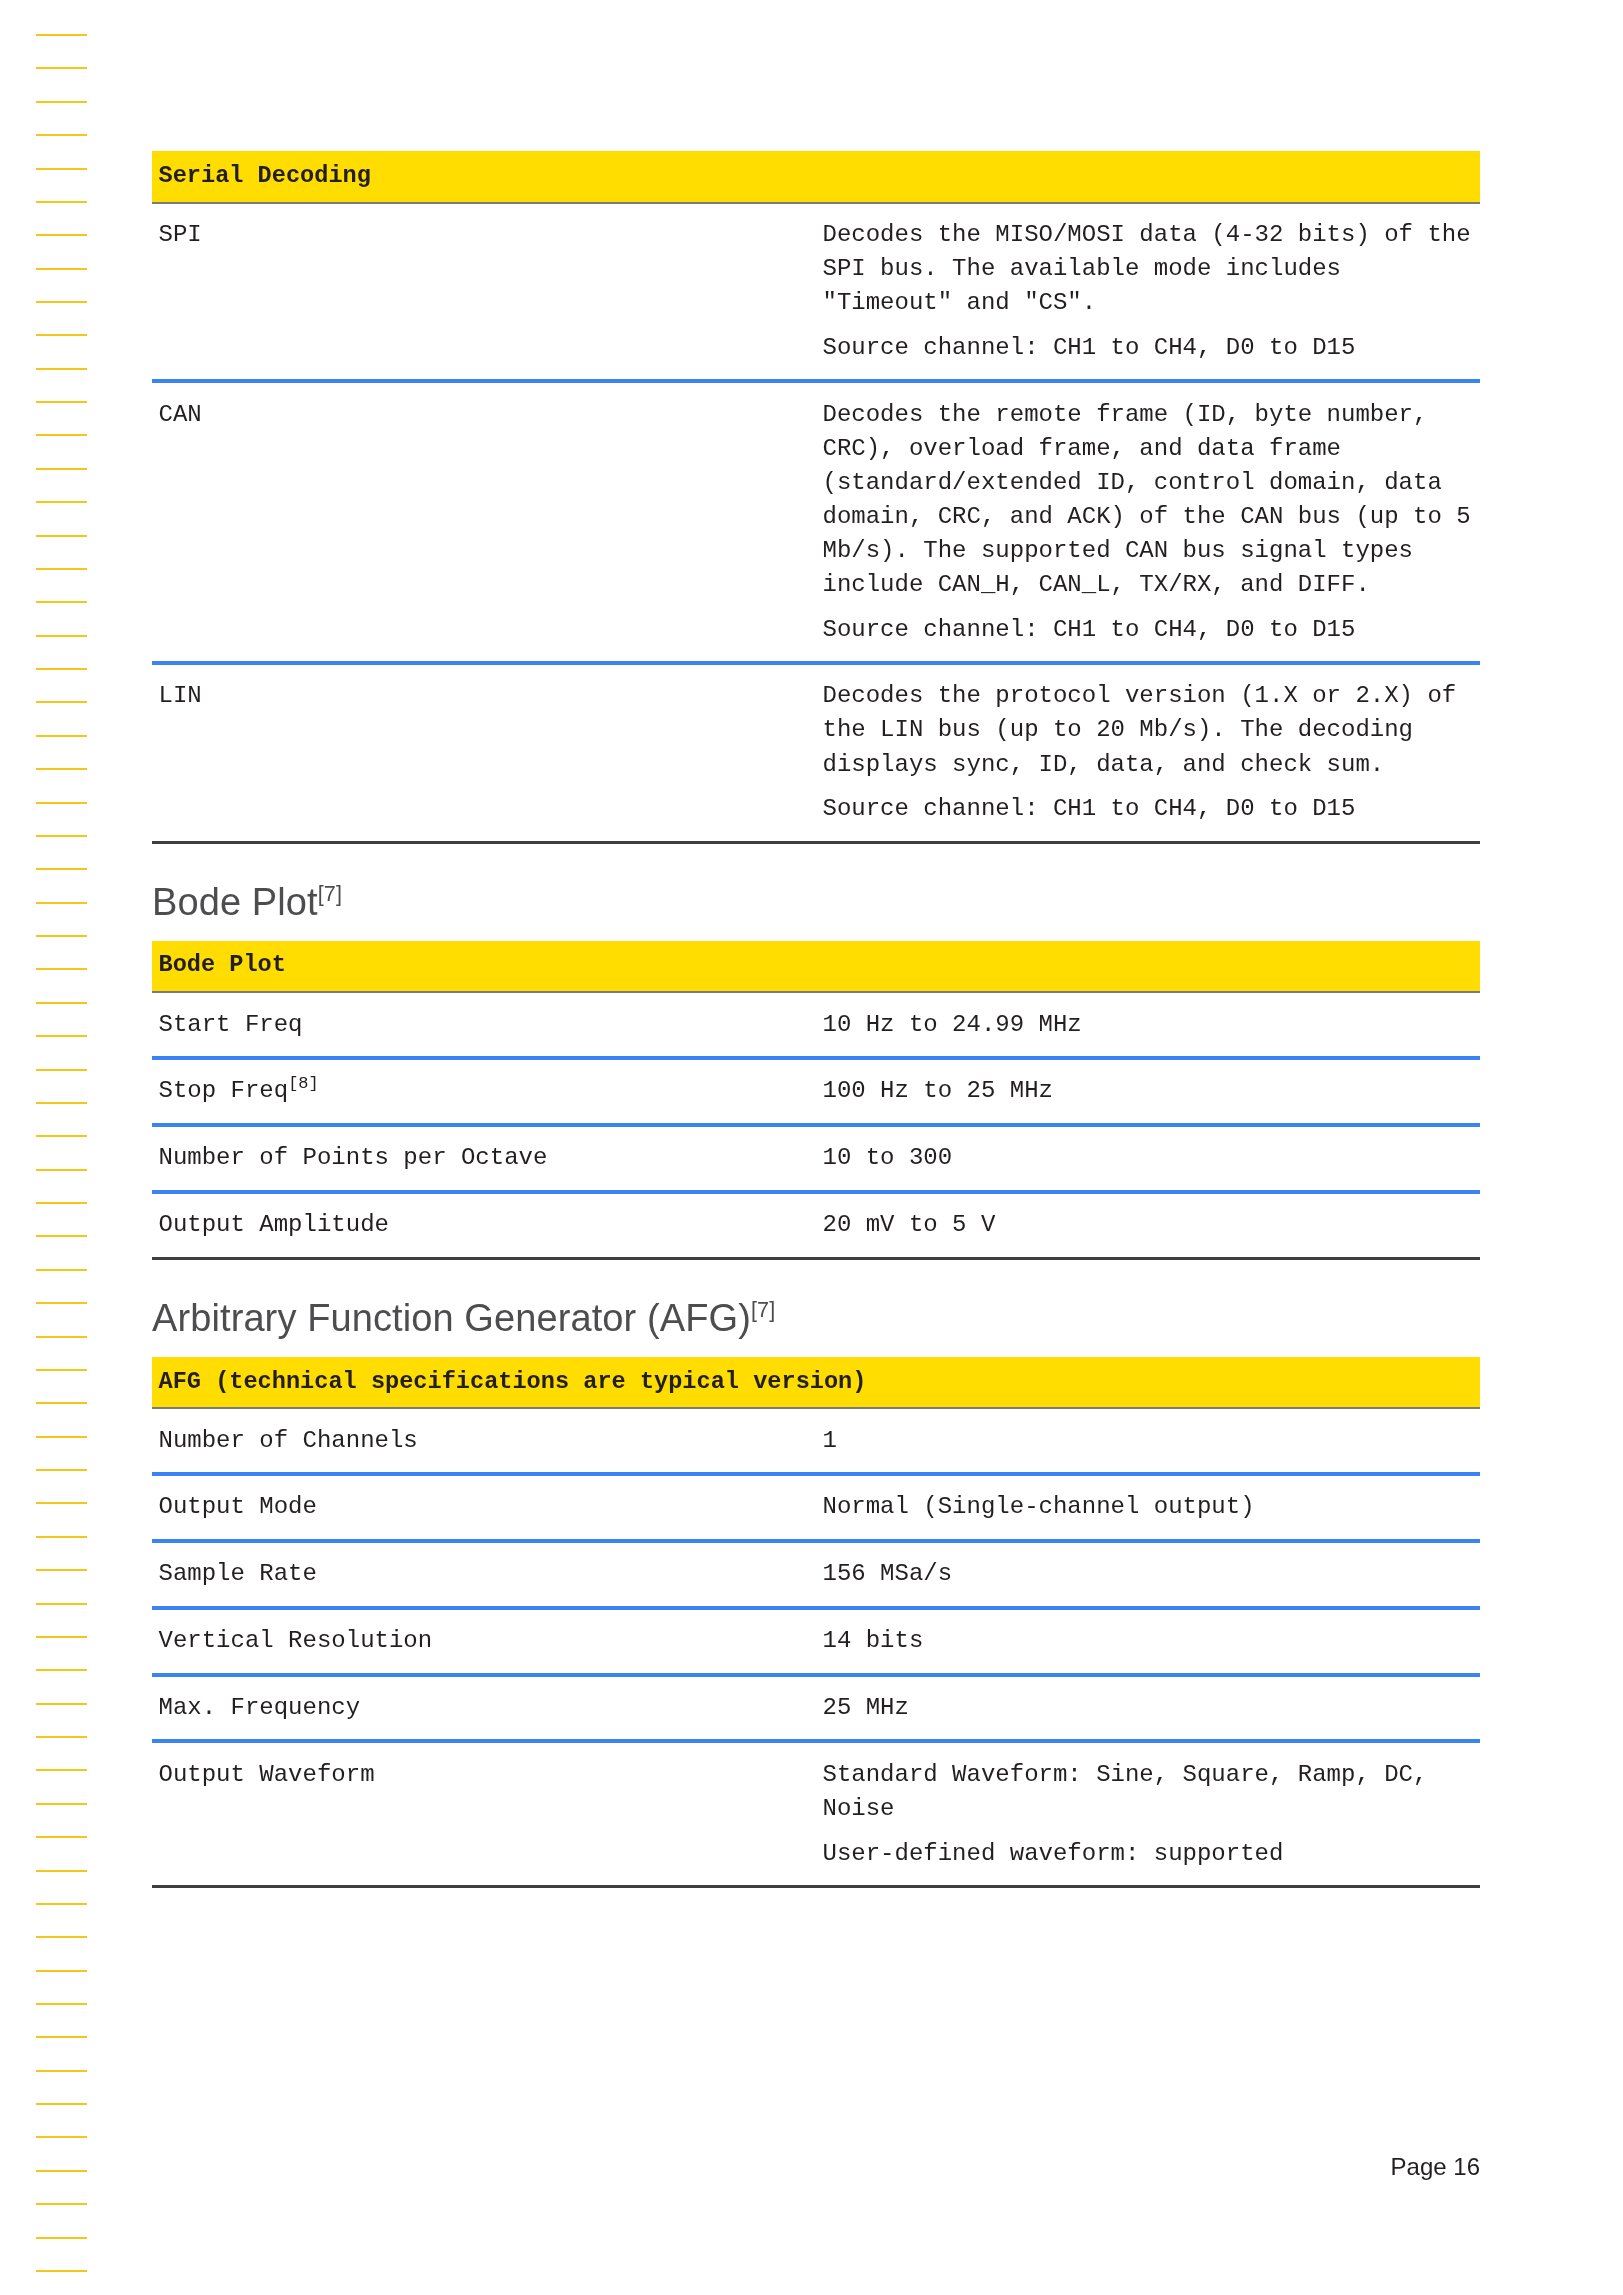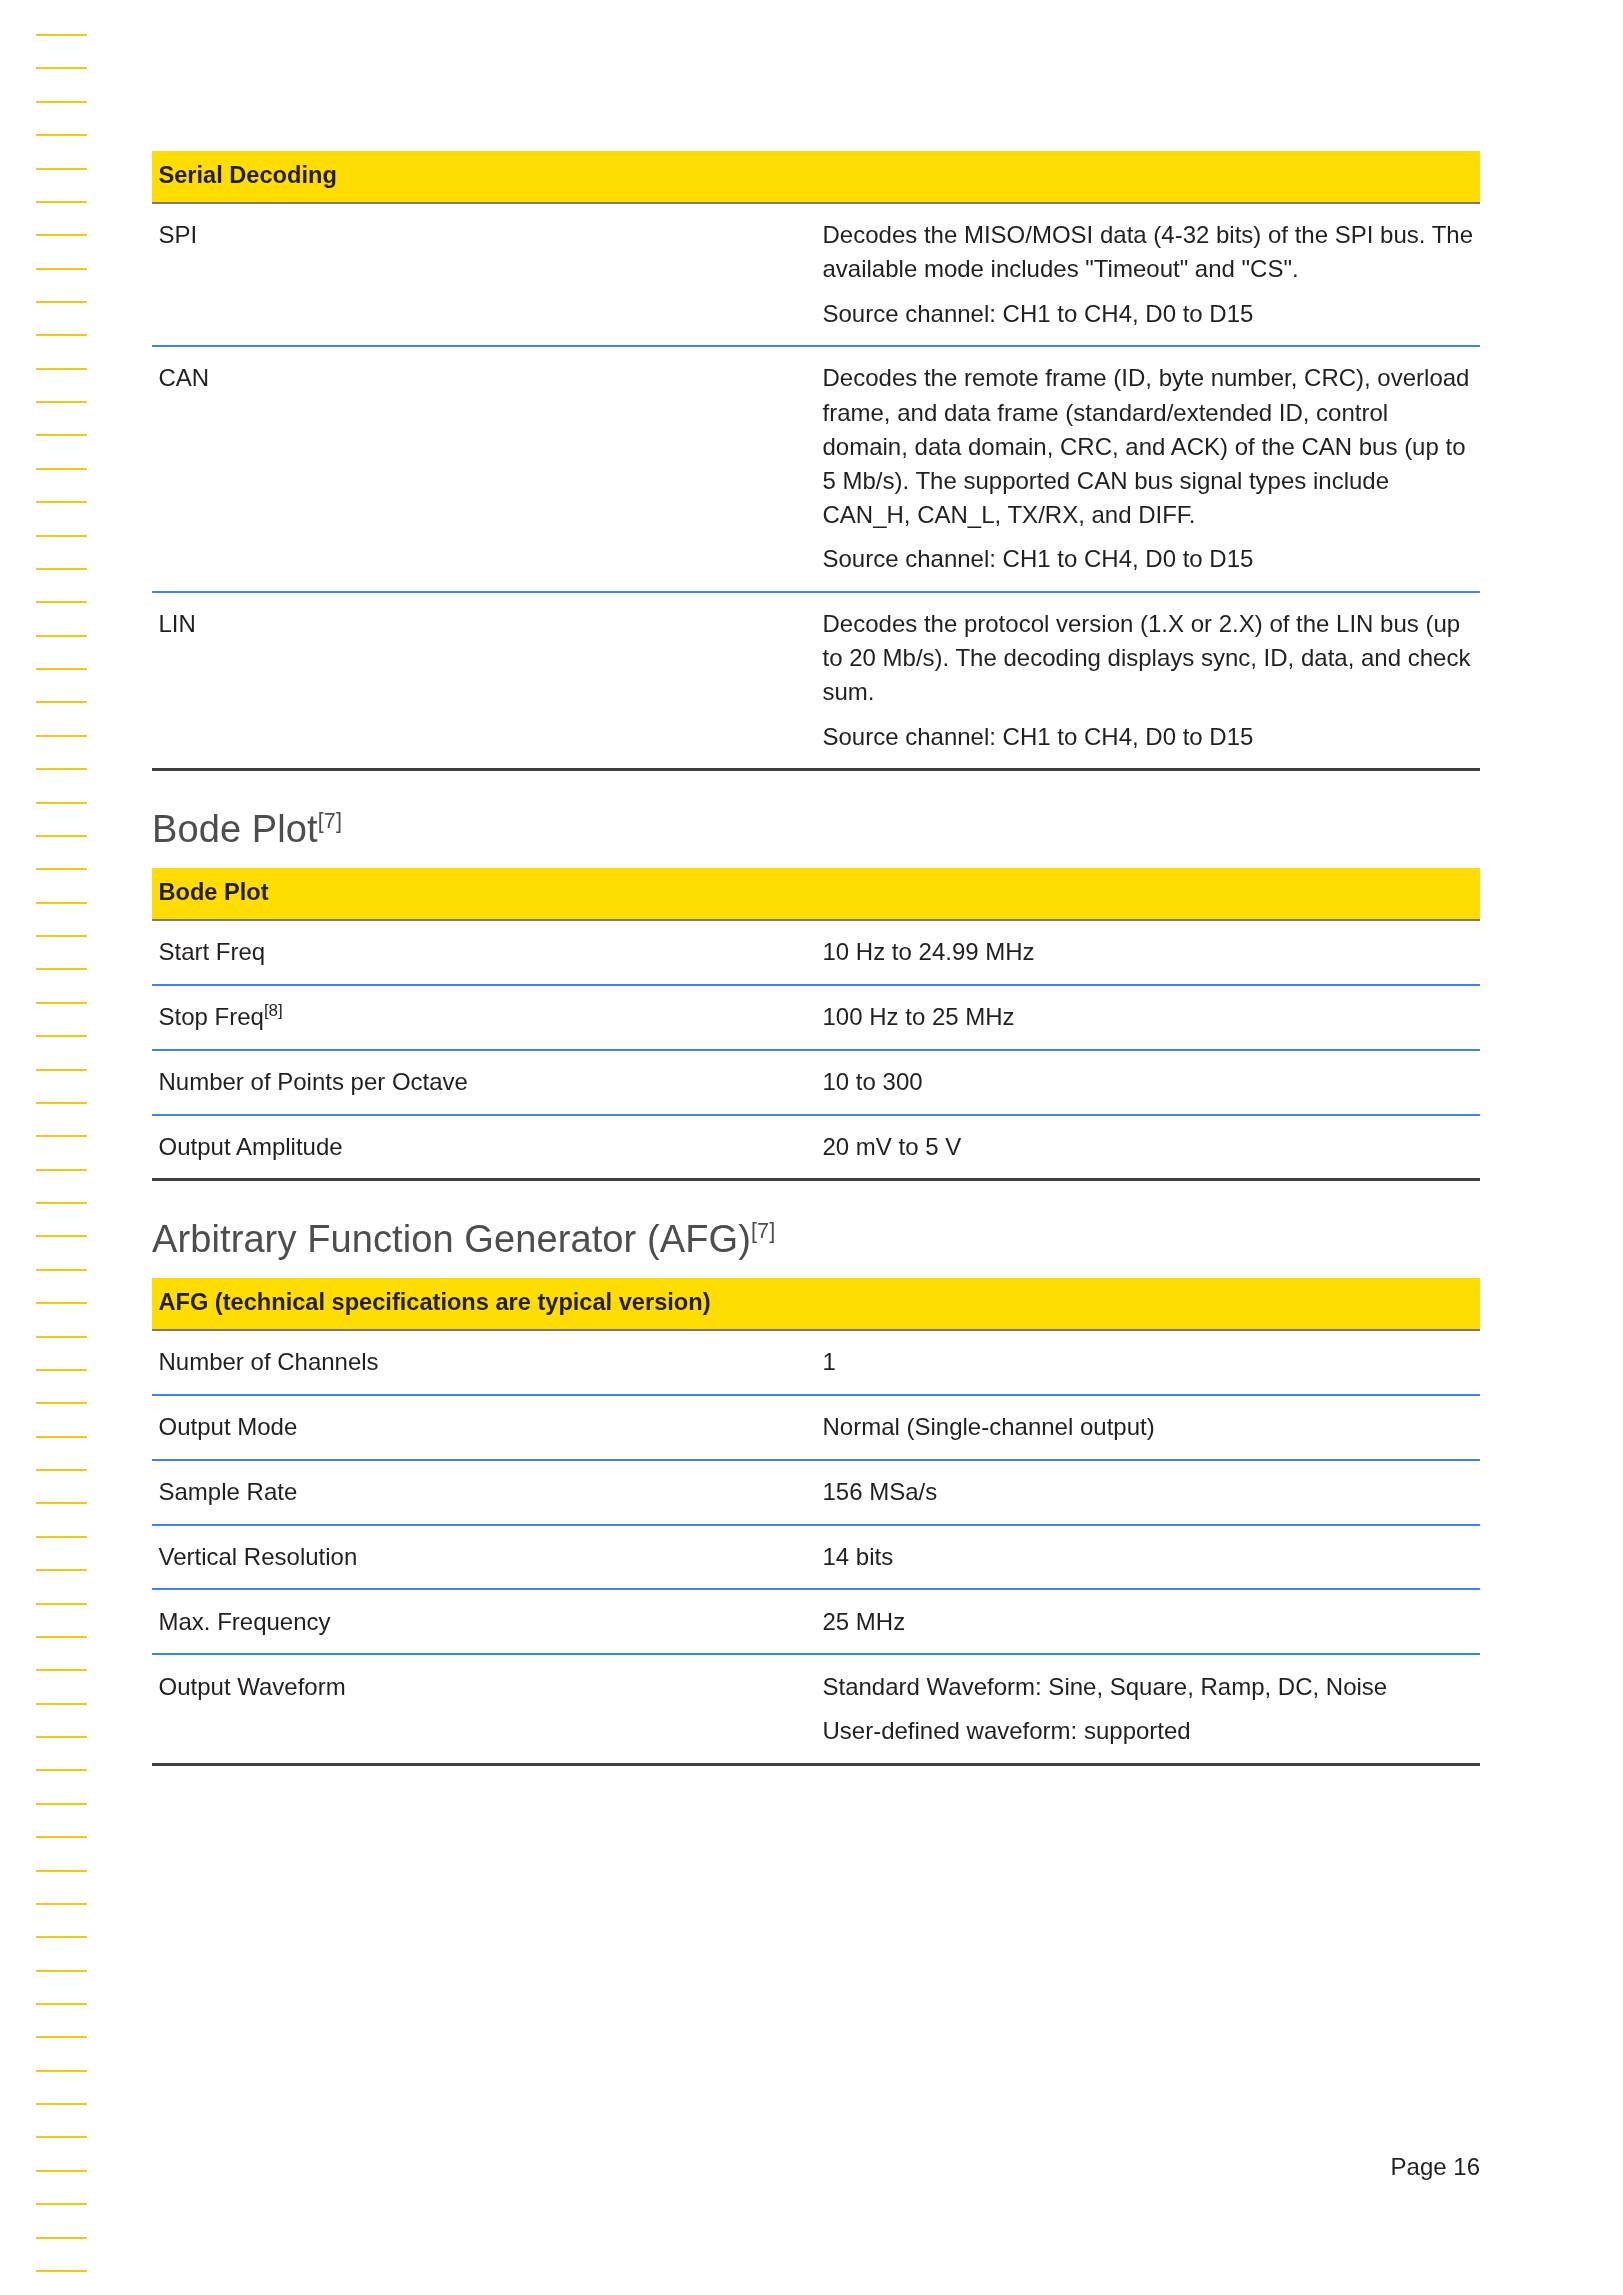--- a/index.html
+++ b/index.html
@@ -46,30 +46,31 @@
     width: 1328px;
     border-collapse: collapse;
     table-layout: fixed;
   }
   table.spec td {
     vertical-align: top;
     padding: 14.4px 6.5px 14.4px 6.5px;
     font-size: 24px;
     line-height: 1.42;
     color: #231f20;
+    font-family: Liberation Mono, monospace;
   }
   table.spec tr.hdr td {
     background: #ffdd00;
     font-weight: bold;
     font-size: 23.6px;
     padding: 7.9px 6.5px 9.2px 6.5px;
     border-bottom: 2.6px solid #7a7a7a;
   }
   table.spec tr.body td {
-    border-bottom: 2px solid #3b82f6;
+    border-bottom: 4px solid #3b82f6;
   }
   table.spec tr.last td {
     border-bottom: 3.3px solid #3f3f3f;
   }
   table.spec td.label {
     width: 274px;
   }
   td p {
     margin: 0 0 10.5px 0;
   }

